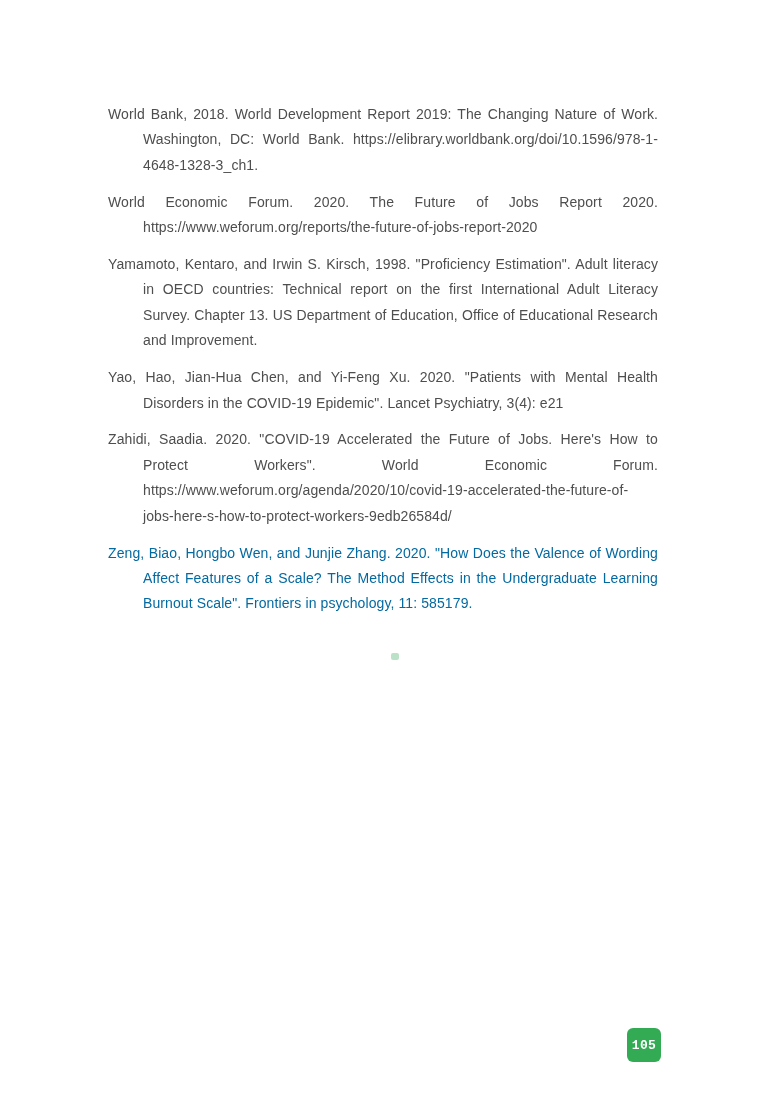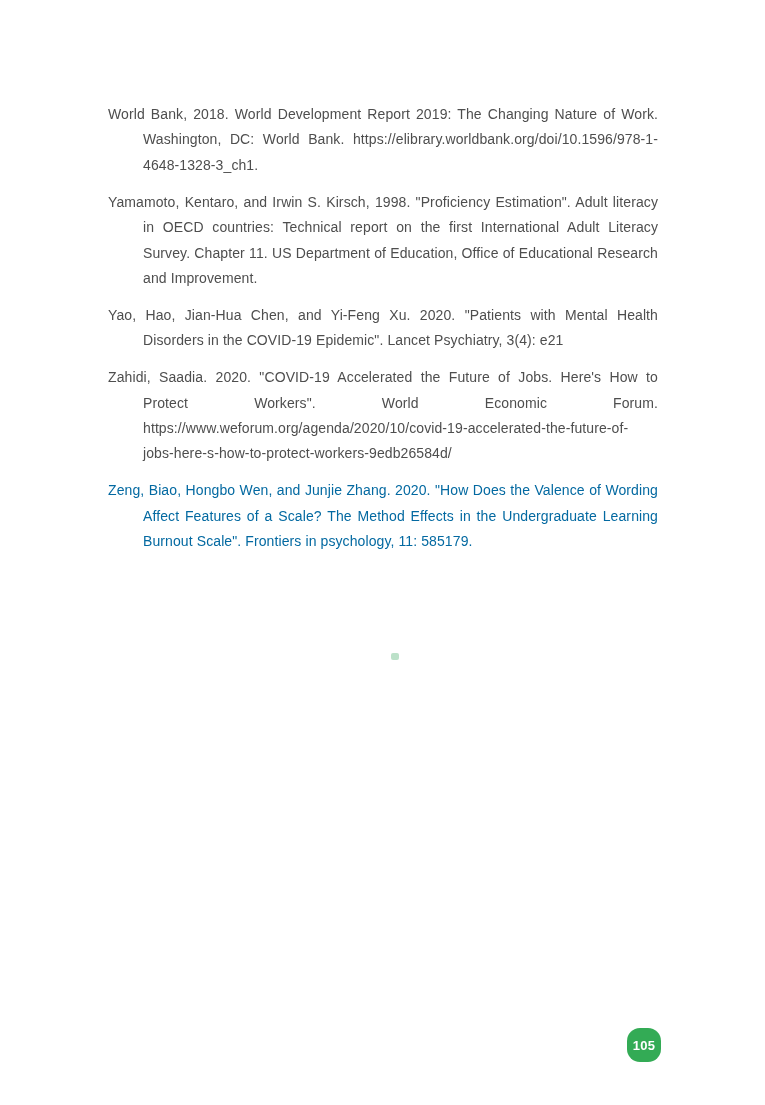--- a/index.html
+++ b/index.html
@@ -37,40 +37,42 @@
     height: 7px;
     border-radius: 2px;
     opacity: 0.7;
   }
   .page-badge {
     position: absolute;
     left: 627px;
     top: 1028px;
     width: 34px;
     height: 34px;
-    border-radius: 13px;
+    border-radius: 6px;
     display: flex;
     align-items: center;
     justify-content: center;
+    font-family: Liberation Mono, monospace;
   }
   .page-badge span {
     color: #ffffff;
     font-size: 13px;
     font-weight: bold;
     letter-spacing: 0.3px;
   }
 </style>
 </head>
 <body>
 
 <div class="page">
 
   <div class="references">
     <p class="ref" style="color: rgb(78, 78, 78);">World Bank, 2018. World Development Report 2019: The Changing Nature of Work. Washington, DC: World Bank. https://elibrary.worldbank.org/doi/10.1596/978-1-4648-1328-3_ch1.</p>
-    <p class="ref" style="color: rgb(78, 78, 78);">Yamamoto, Kentaro, and Irwin S. Kirsch, 1998. "Proficiency Estimation". Adult literacy in OECD countries: Technical report on the first International Adult Literacy Survey. Chapter 11. US Department of Education, Office of Educational Research and Improvement.</p>
+    <p class="ref" style="color: rgb(78, 78, 78);">World Economic Forum. 2020. The Future of Jobs Report 2020. https://www.weforum.org/reports/the-future-of-jobs-report-2020</p>
+    <p class="ref" style="color: rgb(78, 78, 78);">Yamamoto, Kentaro, and Irwin S. Kirsch, 1998. "Proficiency Estimation". Adult literacy in OECD countries: Technical report on the first International Adult Literacy Survey. Chapter 13. US Department of Education, Office of Educational Research and Improvement.</p>
     <p class="ref" style="color: rgb(78, 78, 78);">Yao, Hao, Jian-Hua Chen, and Yi-Feng Xu. 2020. "Patients with Mental Health Disorders in the COVID-19 Epidemic". Lancet Psychiatry, 3(4): e21</p>
     <p class="ref" style="color: rgb(78, 78, 78);">Zahidi, Saadia. 2020. "COVID-19 Accelerated the Future of Jobs. Here's How to Protect Workers". World Economic Forum. https://www.weforum.org/agenda/2020/10/covid-19-accelerated-the-future-of-jobs-here-s-how-to-protect-workers-9edb26584d/</p>
     <p class="ref" style="color: #0369a1;">Zeng, Biao, Hongbo Wen, and Junjie Zhang. 2020. "How Does the Valence of Wording Affect Features of a Scale? The Method Effects in the Undergraduate Learning Burnout Scale". Frontiers in psychology, 11: 585179.</p>
   </div>
 
   <span class="decorative-mark" style="background: rgb(159, 212, 178);"></span>
 
   <div class="page-badge" style="background: rgb(51, 171, 85);">
     <span>105</span>
   </div>

